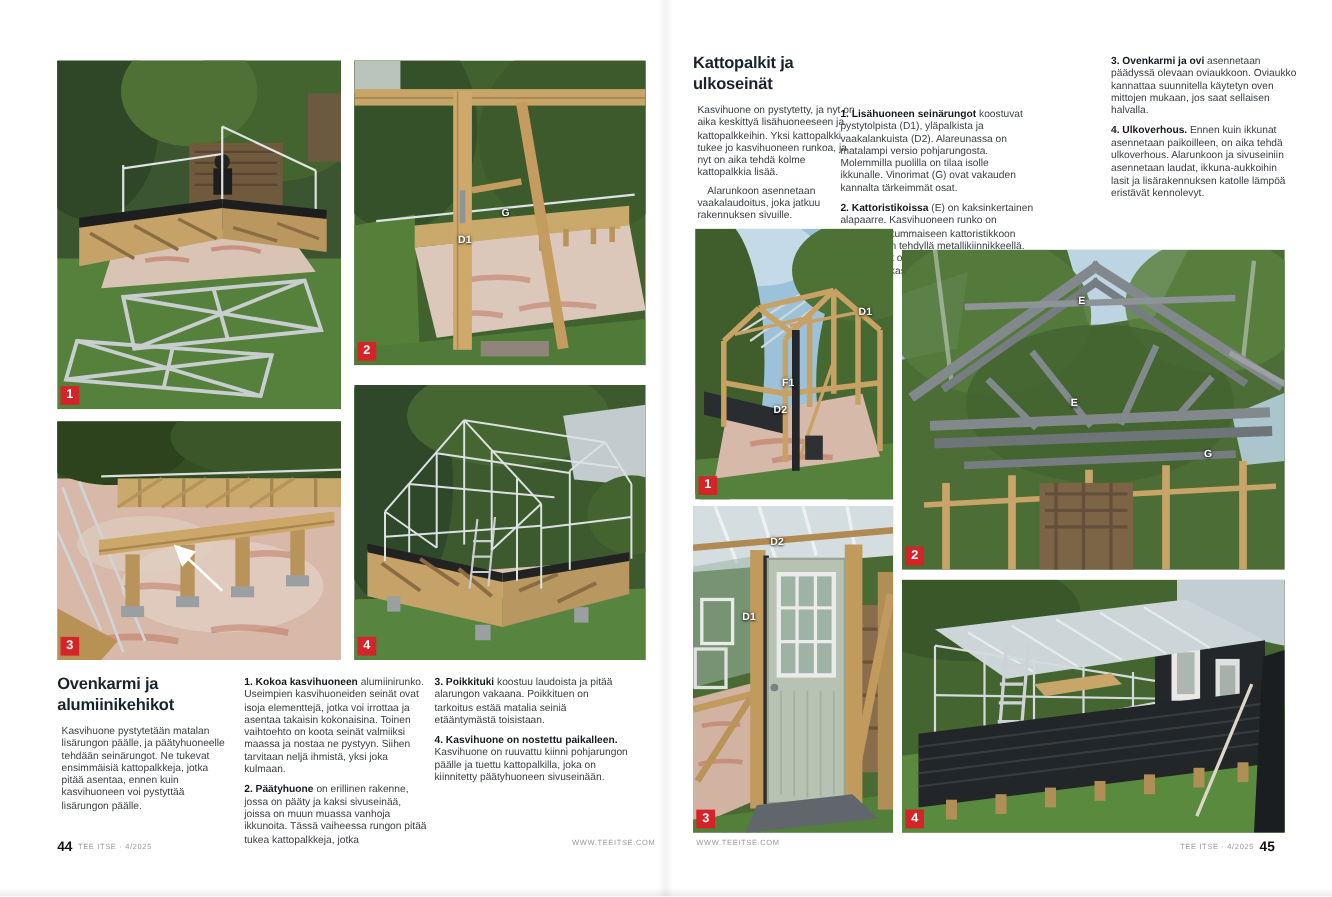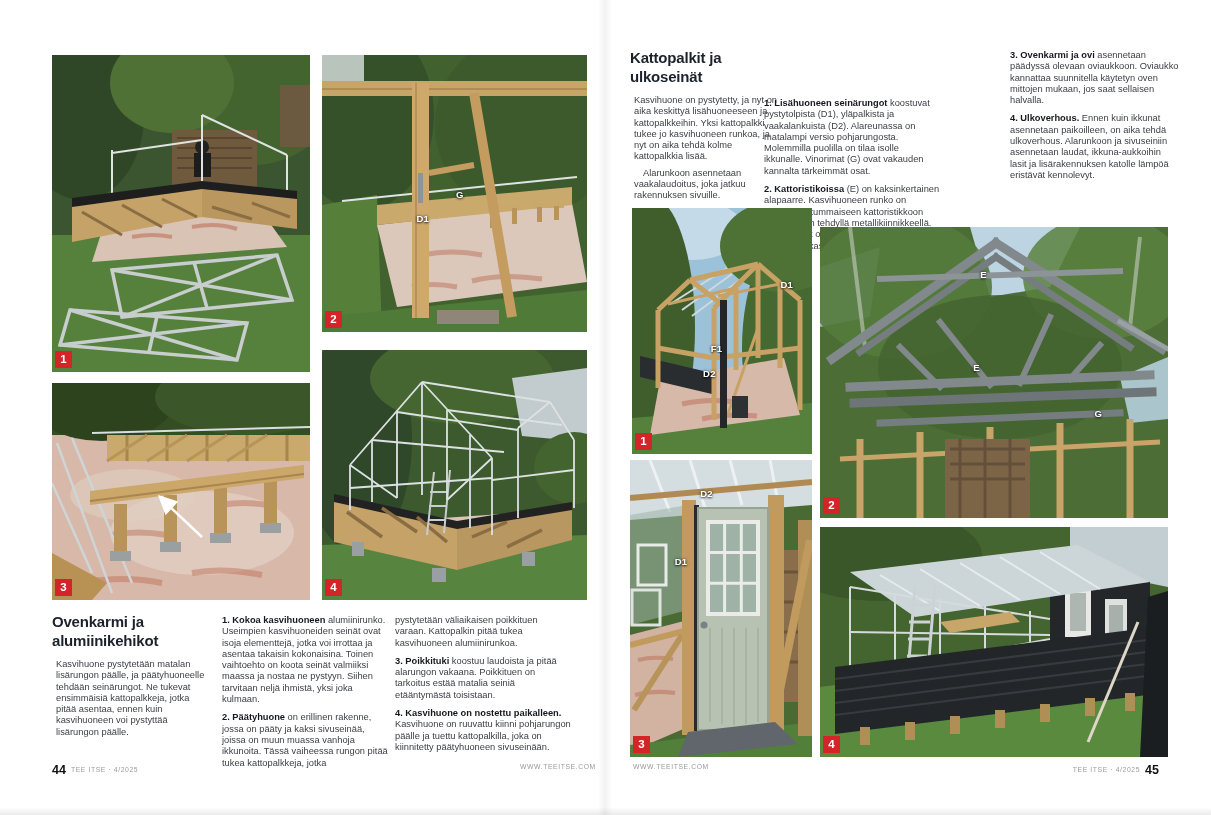--- a/index.html
+++ b/index.html
@@ -170,21 +170,20 @@
     </h1>
     <p class="intro">Kasvihuone pystytetään matalan lisärungon päälle, ja päätyhuoneelle tehdään seinärungot. Ne tukevat ensimmäisiä kattopalkkeja, jotka pitää asentaa, ennen kuin kasvihuoneen voi pystyttää lisärungon päälle.</p>
   </section>
 
   <div class="steps" style="left:222px;top:615px;width:168px;">
     <p class="step"><b>1. Kokoa kasvihuoneen</b><span> alumiinirunko. Useimpien kasvihuoneiden seinät ovat isoja elementtejä, jotka voi irrottaa ja asentaa takaisin kokonaisina. Toinen vaihtoehto on koota seinät valmiiksi maassa ja nostaa ne pystyyn. Siihen tarvitaan neljä ihmistä, yksi joka kulmaan.</span></p>
     <p class="step"><b>2. Päätyhuone</b><span> on erillinen rakenne, jossa on pääty ja kaksi sivuseinää, joissa on muun muassa vanhoja ikkunoita. Tässä vaiheessa rungon pitää tukea kattopalkkeja, jotka</span></p>
   </div>
 
   <div class="steps" style="left:395px;top:615px;width:176px;">
-    <p class="step"><span>pystytetään väliaikaisen poikkituen varaan. Kattopalkin pitää tukea kasvihuoneen alumiinirunkoa.</span></p>
     <p class="step"><b>3. Poikkituki</b><span> koostuu laudoista ja pitää alarungon vakaana. Poikkituen on tarkoitus estää matalia seiniä etääntymästä toisistaan.</span></p>
     <p class="step"><b>4. Kasvihuone on nostettu paikalleen.</b><span> Kasvihuone on ruuvattu kiinni pohjarungon päälle ja tuettu kattopalkilla, joka on kiinnitetty päätyhuoneen sivuseinään.</span></p>
   </div>
 
   <div class="pfooter" style="left:52px;">
     <span class="num">44</span><span class="issue">TEE ITSE · 4/2025</span>
   </div>
   <div class="pfooter" style="left:520px;">
     <span>WWW.TEEITSE.COM</span>
   </div>

